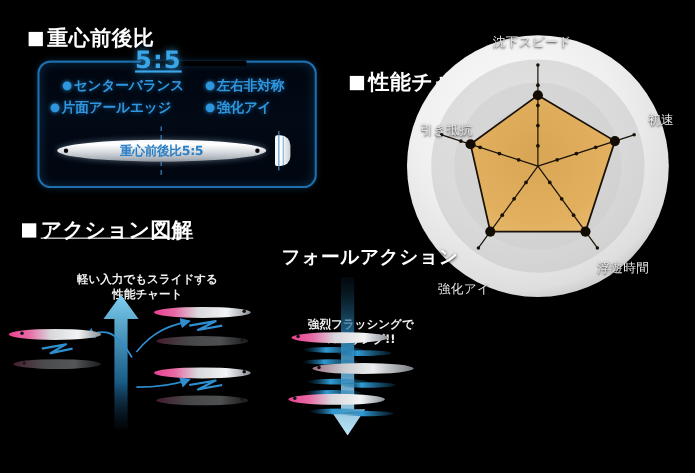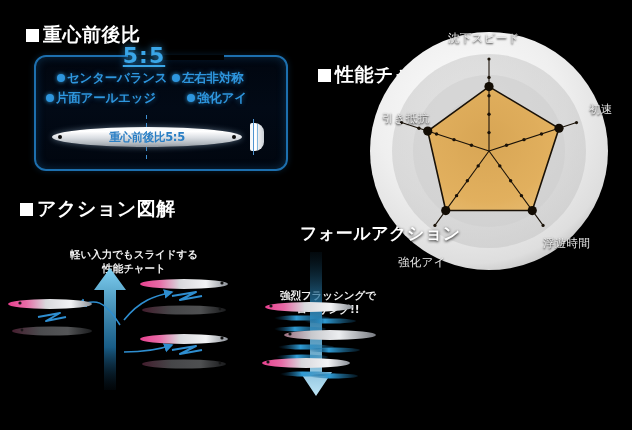--- a/index.html
+++ b/index.html
@@ -45,21 +45,21 @@
     position:absolute;color:#2e96de;font-size:12.5px;font-weight:bold;
     white-space:nowrap;letter-spacing:-.2px;
     text-shadow:0 0 5px rgba(40,140,220,.6);
   }
   .feat .dot{
     display:inline-block;width:8px;height:8px;border-radius:50%;
     background:#2e96de;margin-right:2px;vertical-align:0px;
     box-shadow:0 0 4px rgba(50,160,230,.9);
   }
   #feat-0{left:46px;top:70px;margin-left:11px;}
-  #feat-1{left:172px;top:70px;}
+  #feat-1{left:187px;top:70px;}
   #feat-2{left:46px;top:90px;}
   #feat-3{left:187px;top:90px;}
 
   
   .lure-wrap{position:absolute;left:44px;top:115px;width:232px;height:44px;}
   .lure-body{
     position:absolute;left:8px;top:12px;width:190px;height:20px;
     border-radius:50%/50%;
     background:linear-gradient(180deg,#f4f6f8 0%,#ffffff 22%,#d9dde2 55%,#aeb4bb 85%,#8d949c 100%);
     box-shadow:0 0 6px rgba(180,210,240,.45);
@@ -104,33 +104,33 @@
     font-weight:normal;letter-spacing:.3px;
     text-shadow:0 1px 2px #000;
   }
   #axl-0{left:448px;top:31px;}
   #axl-1{left:589px;top:102px;}
   #axl-2{left:543px;top:236px;}
   #axl-3{left:398px;top:255px;}
   #axl-4{left:338px;top:111px;margin-left:44px;}
 
   
-  #action-head{left:20px;top:196px;}
+  #action-head{left:20px;top:196px;text-decoration:underline;}
   .caption{
     position:absolute;text-align:center;font-size:10.5px;color:#f0f0f0;
     line-height:14px;white-space:nowrap;font-weight:bold;
     text-shadow:0 1px 2px #000;
   }
   #action-cap{left:54px;top:247px;width:160px;}
   #fall-cap{left:268px;top:288px;width:120px;}
 
   #fall-head{
     position:absolute;left:256px;top:222px;
     font-size:17px;font-weight:bold;color:#fff;white-space:nowrap;
-    text-shadow:0 1px 3px #000;letter-spacing:.5px;margin-left:44px;
+    text-shadow:0 1px 3px #000;letter-spacing:.5px;
   }
 
   .svg-layer{position:absolute;left:0;top:0;width:632px;height:430px;pointer-events:none;}
 </style>
 </head>
 <body>
 
 <div class="stage">
 
   <div class="head" id="balance-head"><span class="sq"></span><span>重心前後比</span></div>

